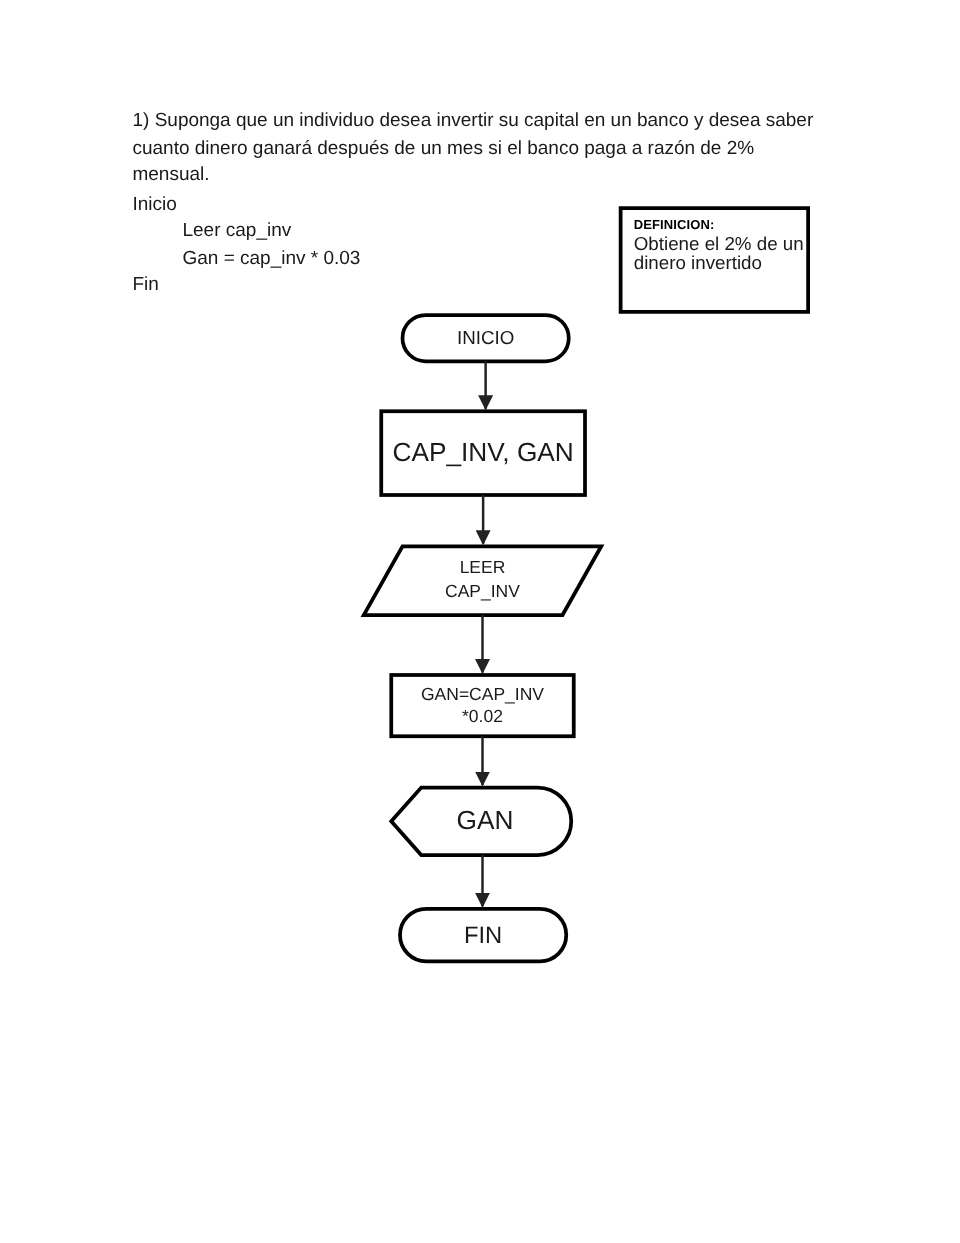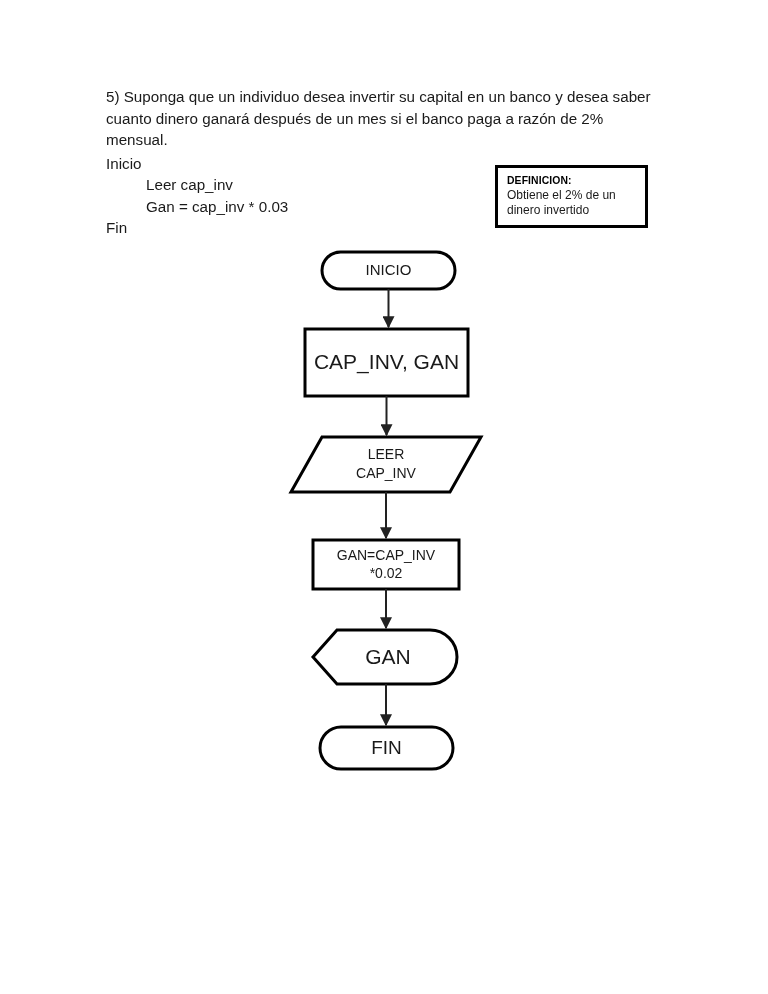--- a/index.html
+++ b/index.html
@@ -37,34 +37,34 @@
   }
   .pc-line { white-space: pre; }
   .pc-indent-1 { padding-left: 40px; }
 
   
   #definition-box {
     position: absolute;
     left: 495px;
     top: 165px;
     width: 153px;
-    height: 63px;
+    height: 86px;
     box-sizing: border-box;
     border: 3px solid #000000;
     background: #ffffff;
     padding: 6px 0 0 9px;
   }
   #definition-box .def-title {
     font-size: 10.4px;
     font-weight: bold;
     line-height: 14px;
     letter-spacing: .1px;
   }
   #definition-box .def-line {
-    font-size: 12px;
+    font-size: 15px;
     line-height: 15px;
     color: #1a1a1a;
   }
 
   
   #flowchart {
     position: absolute;
     left: 0;
     top: 0;
     width: 768px;
@@ -94,21 +94,21 @@
   .lbl-capinv { font-size: 21px; }
   .lbl-leer   { font-size: 14px; }
   .lbl-assign { font-size: 14px; }
   .lbl-gan    { font-size: 21px; }
   .lbl-fin    { font-size: 19px; }
 </style>
 </head>
 <body>
 
 <div id="statement">
-  <p class="para">5) Suponga que un individuo desea invertir su capital en un banco y desea saber cuanto dinero ganará después de un mes si el banco paga a razón de 2% mensual.</p>
+  <p class="para">1) Suponga que un individuo desea invertir su capital en un banco y desea saber cuanto dinero ganará después de un mes si el banco paga a razón de 2% mensual.</p>
   <div id="pseudocode">
     <div class="pc-line">Inicio</div>
     <div class="pc-line pc-indent-1">Leer cap_inv</div>
     <div class="pc-line pc-indent-1">Gan = cap_inv * 0.03</div>
     <div class="pc-line">Fin</div>
   </div>
 </div>
 
 <div id="definition-box">
   <div class="def-title">DEFINICION:</div>

